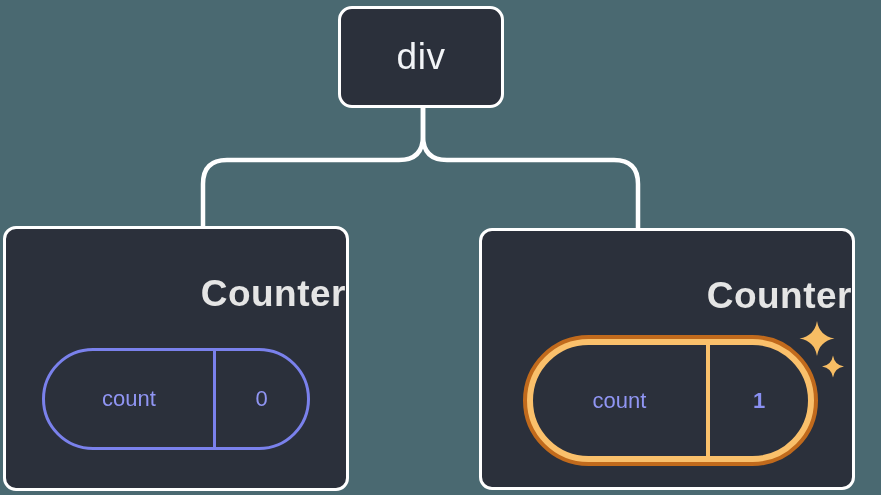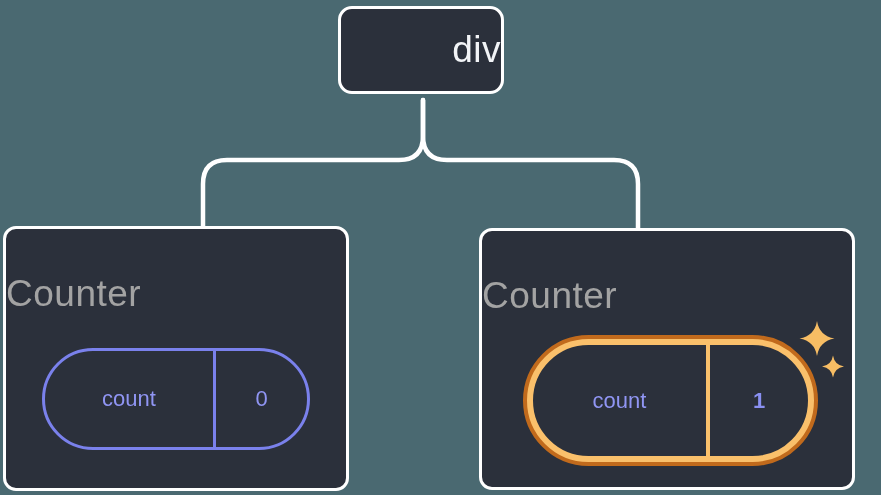--- a/index.html
+++ b/index.html
@@ -24,48 +24,48 @@
   }
   .connector-svg path {
     fill: none;
     stroke: #FFFFFF;
     stroke-width: 4.5;
     stroke-linecap: round;
   }
   .root-node {
     position: absolute;
     left: 338px; top: 6px;
-    width: 166px; height: 88px;
+    width: 166px; height: 102px;
     background: #2B303B;
     border: 3px solid #FFFFFF;
     border-radius: 14px;
     display: flex;
     align-items: center;
-    justify-content: flex-end;
+    justify-content: center;
     color: #F2F4F7;
     font-size: 37px;
     font-weight: 500;
     letter-spacing: 0.5px;
   }
   .card {
     position: absolute;
     background: #2B303B;
     border: 3px solid #FFFFFF;
     border-radius: 13px;
   }
   .card-left  { left: 3px;   top: 226px; width: 346px; height: 265px; }
   .card-right { left: 479px; top: 228px; width: 376px; height: 262px; }
   .card-title {
     position: absolute;
     left: 0; top: 44px;
     width: 100%;
-    text-align: left;
-    color: #a3a3a3;
+    text-align: right;
+    color: #e5e5e5;
     font-size: 37px;
-    font-weight: 400;
+    font-weight: 700;
     letter-spacing: 0.5px;
   }
   .pill {
     position: absolute;
     left: 36px; top: 119px;
     width: 268px; height: 102px;
     border: 3px solid #7A81EC;
     border-radius: 999px;
     display: flex;
     overflow: hidden;

